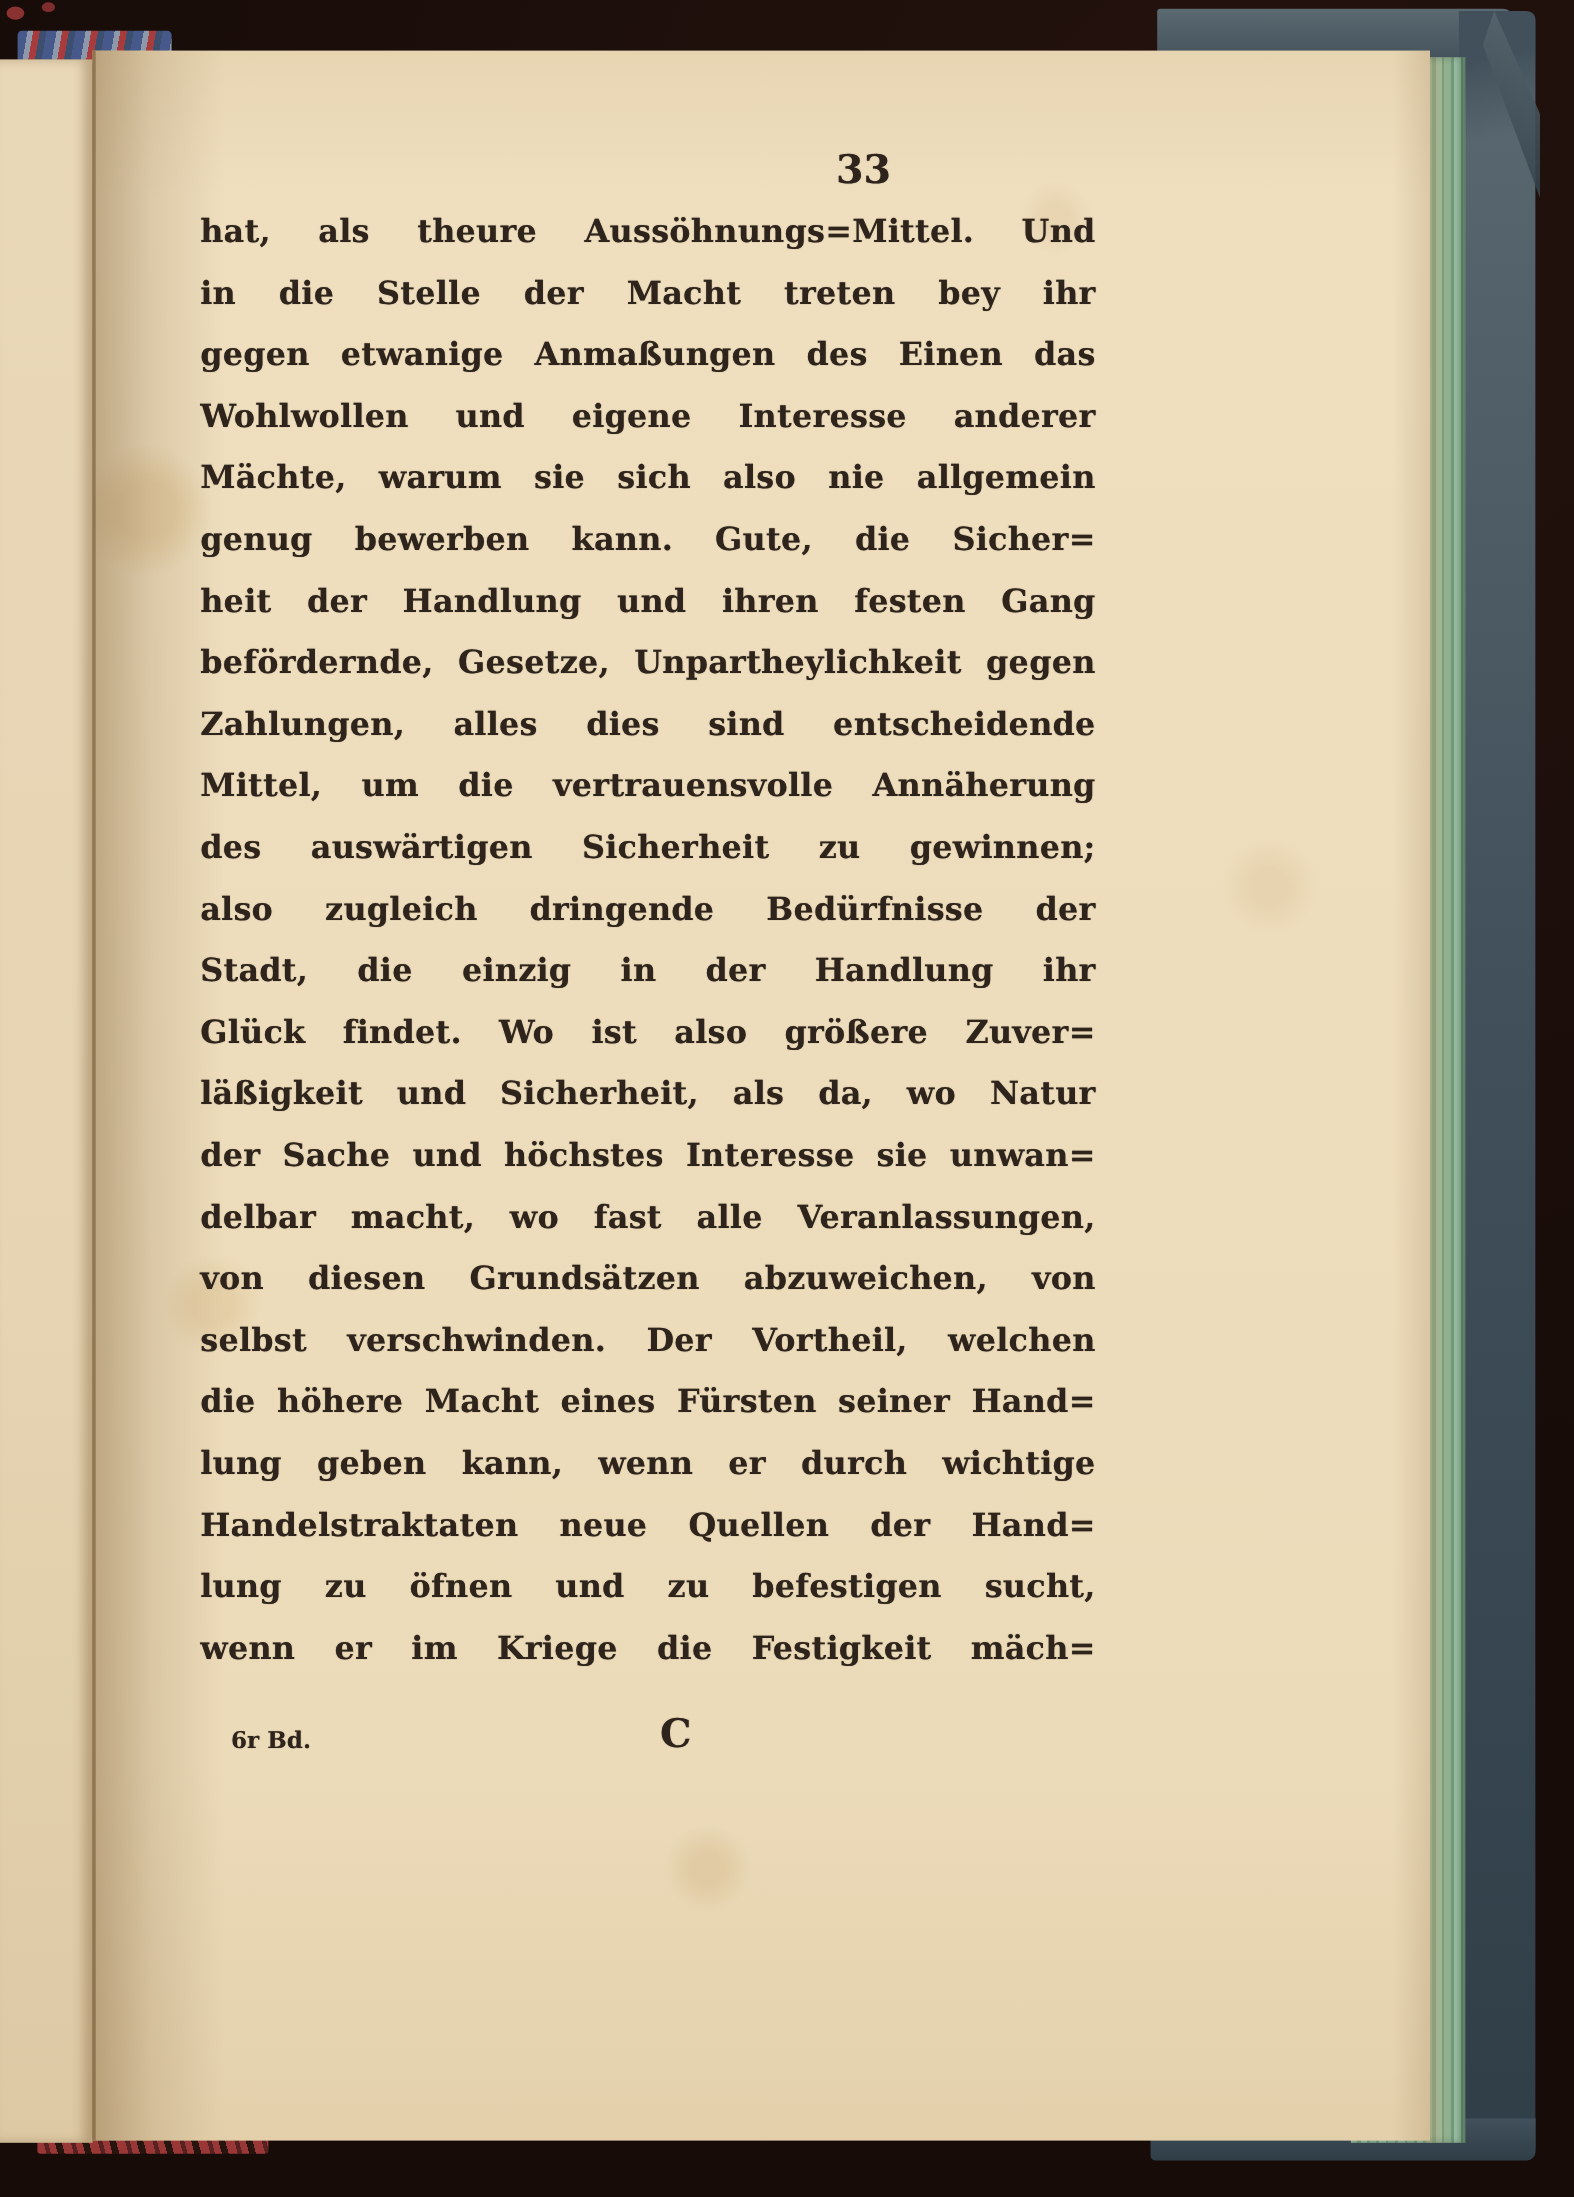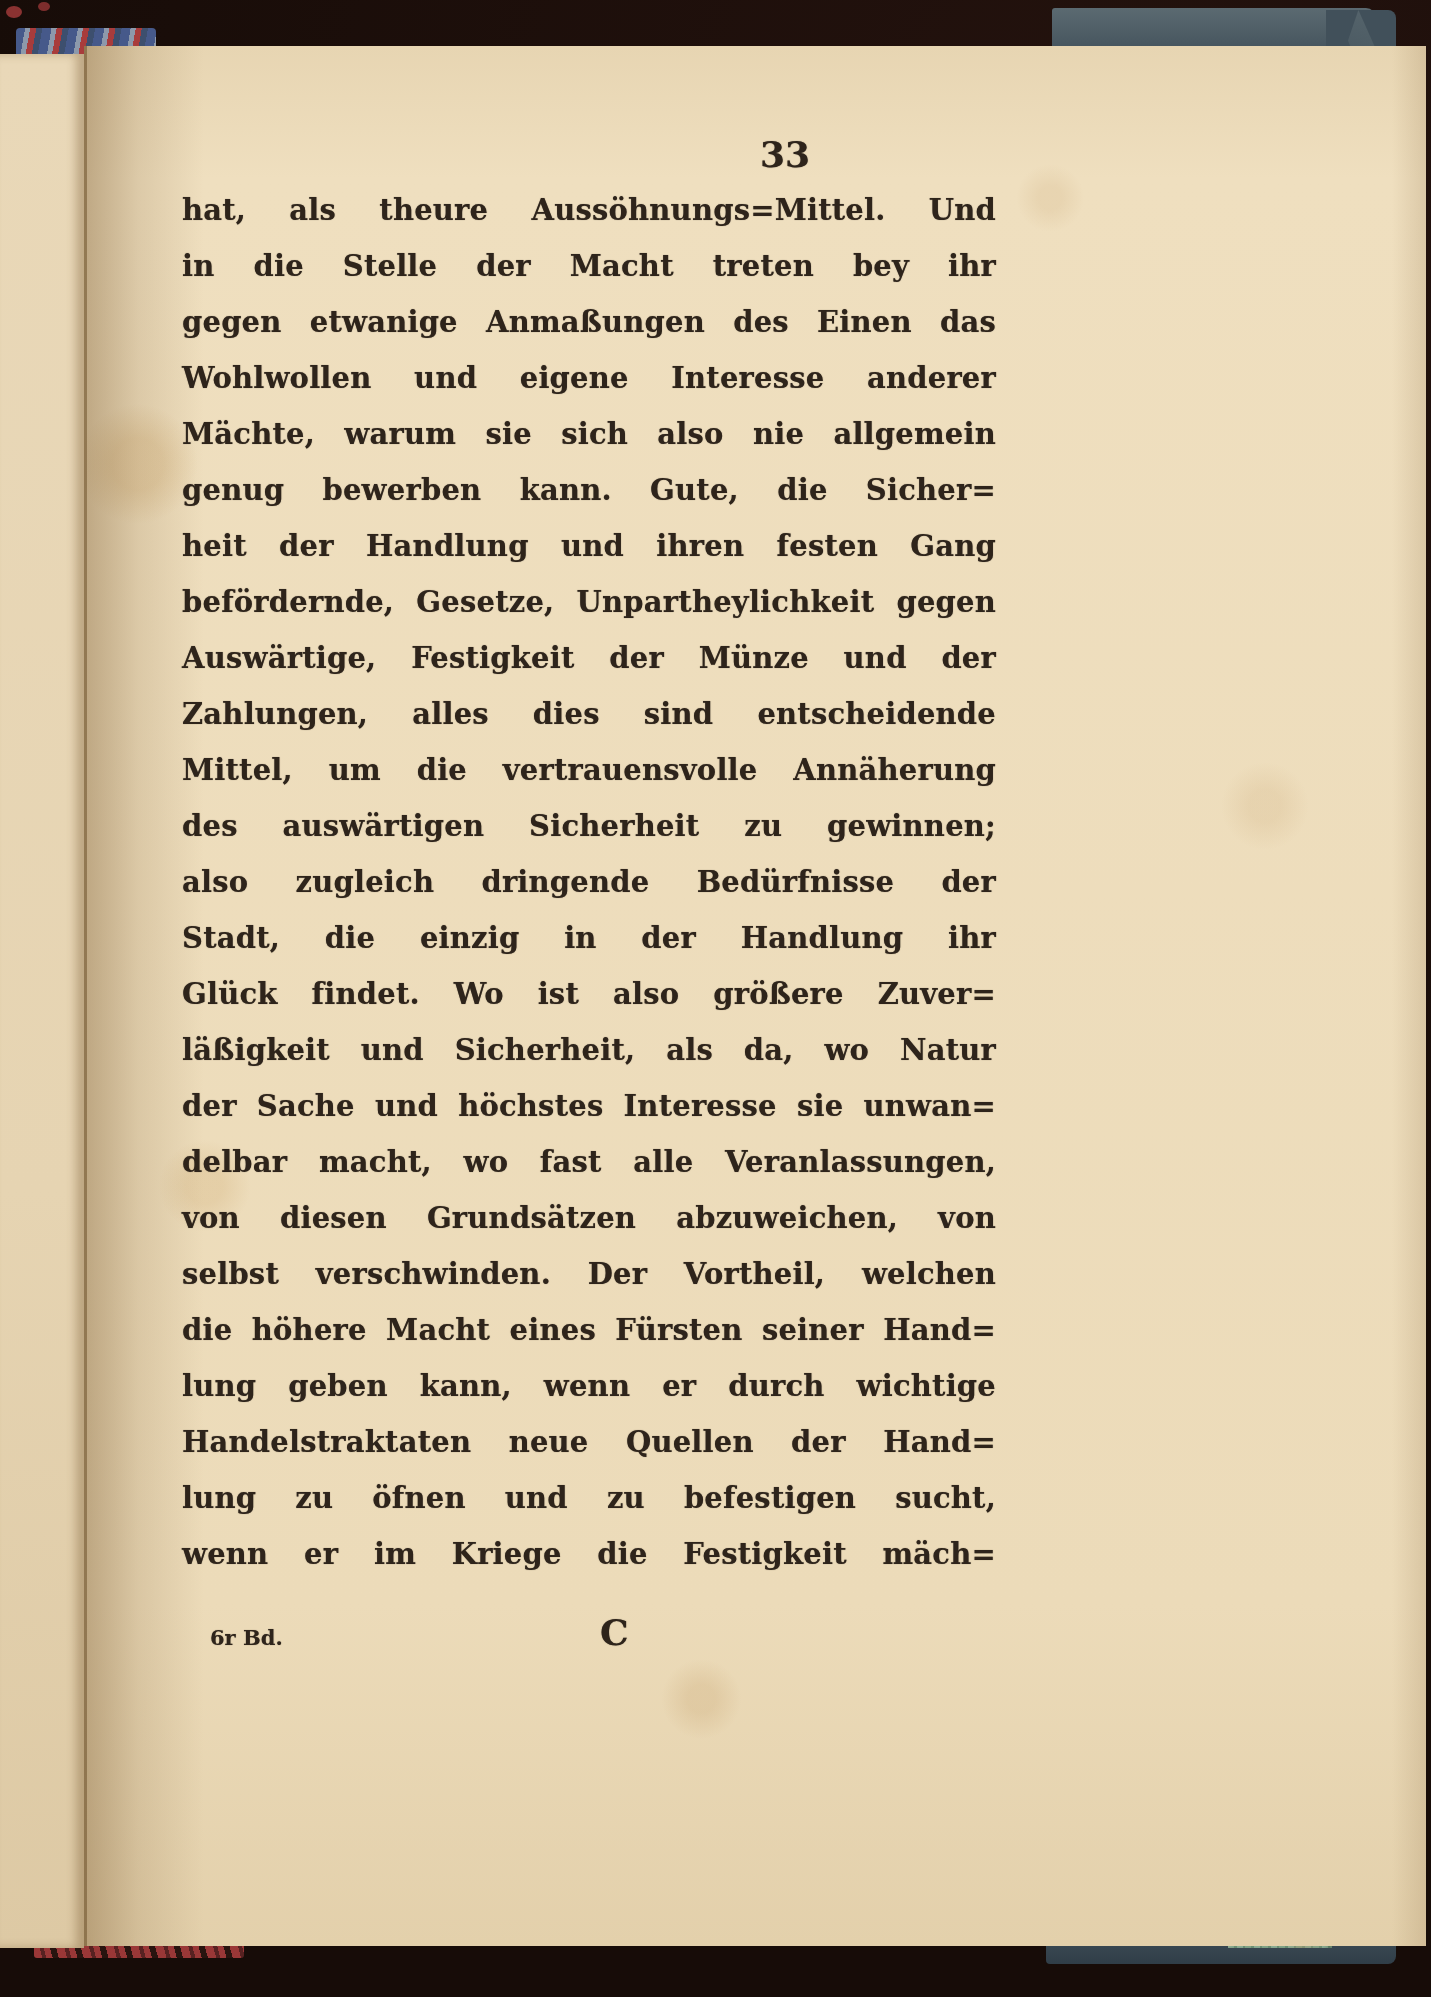--- a/index.html
+++ b/index.html
@@ -71,21 +71,21 @@
     border-radius: 3px; opacity: .9;
   }
 
   
   .page-edge-left {
     left: 0; top: 54px; width: 84px; height: 1894px;
     background: linear-gradient(180deg, #e9d8b8, var(--paper-edge-strip, #e6d4b2) 60%, #ddc9a4);
     box-shadow: inset -8px 0 10px rgba(120,90,50,.38);
   }
   .page {
-    left: 84px; top: 46px; width: 1342px; height: 1900px;
+    left: 84px; top: 46px; width: 1216px; height: 1900px;
     background:
       radial-gradient(circle at 4% 22%, rgba(186,138,66,.20) 0 26px, transparent 60px),
       radial-gradient(circle at 9% 60%, rgba(186,138,66,.16) 0 18px, transparent 46px),
       radial-gradient(circle at 46% 87%, rgba(170,120,55,.14) 0 14px, transparent 40px),
       radial-gradient(circle at 88% 40%, rgba(170,120,55,.10) 0 16px, transparent 44px),
       radial-gradient(circle at 72% 8%, rgba(170,120,55,.10) 0 12px, transparent 34px),
       linear-gradient(270deg, rgba(140,110,70,.20), transparent 34px),
       linear-gradient(180deg, #e7d5b2, #efdfbf 7%, var(--paper, #ecdbb9) 82%, #e3d0ab 100%);
   }
   .page::before { 
@@ -147,21 +147,20 @@
     <div class="page-number">33</div>
     <div id="lines">
         <div class="line">hat, als theure Aussöhnungs=Mittel. Und</div>
         <div class="line">in die Stelle der Macht treten bey ihr</div>
         <div class="line">gegen etwanige Anmaßungen des Einen das</div>
         <div class="line">Wohlwollen und eigene Interesse anderer</div>
         <div class="line">Mächte, warum sie sich also nie allgemein</div>
         <div class="line">genug bewerben kann. Gute, die Sicher=</div>
         <div class="line">heit der Handlung und ihren festen Gang</div>
         <div class="line">befördernde, Gesetze, Unpartheylichkeit gegen</div>
-        <div class="line">Auswärtige, Festigkeit der Münze und der</div>
         <div class="line">Zahlungen, alles dies sind entscheidende</div>
         <div class="line">Mittel, um die vertrauensvolle Annäherung</div>
         <div class="line">des auswärtigen Sicherheit zu gewinnen;</div>
         <div class="line">also zugleich dringende Bedürfnisse der</div>
         <div class="line">Stadt, die einzig in der Handlung ihr</div>
         <div class="line">Glück findet. Wo ist also größere Zuver=</div>
         <div class="line">läßigkeit und Sicherheit, als da, wo Natur</div>
         <div class="line">der Sache und höchstes Interesse sie unwan=</div>
         <div class="line">delbar macht, wo fast alle Veranlassungen,</div>
         <div class="line">von diesen Grundsätzen abzuweichen, von</div>

